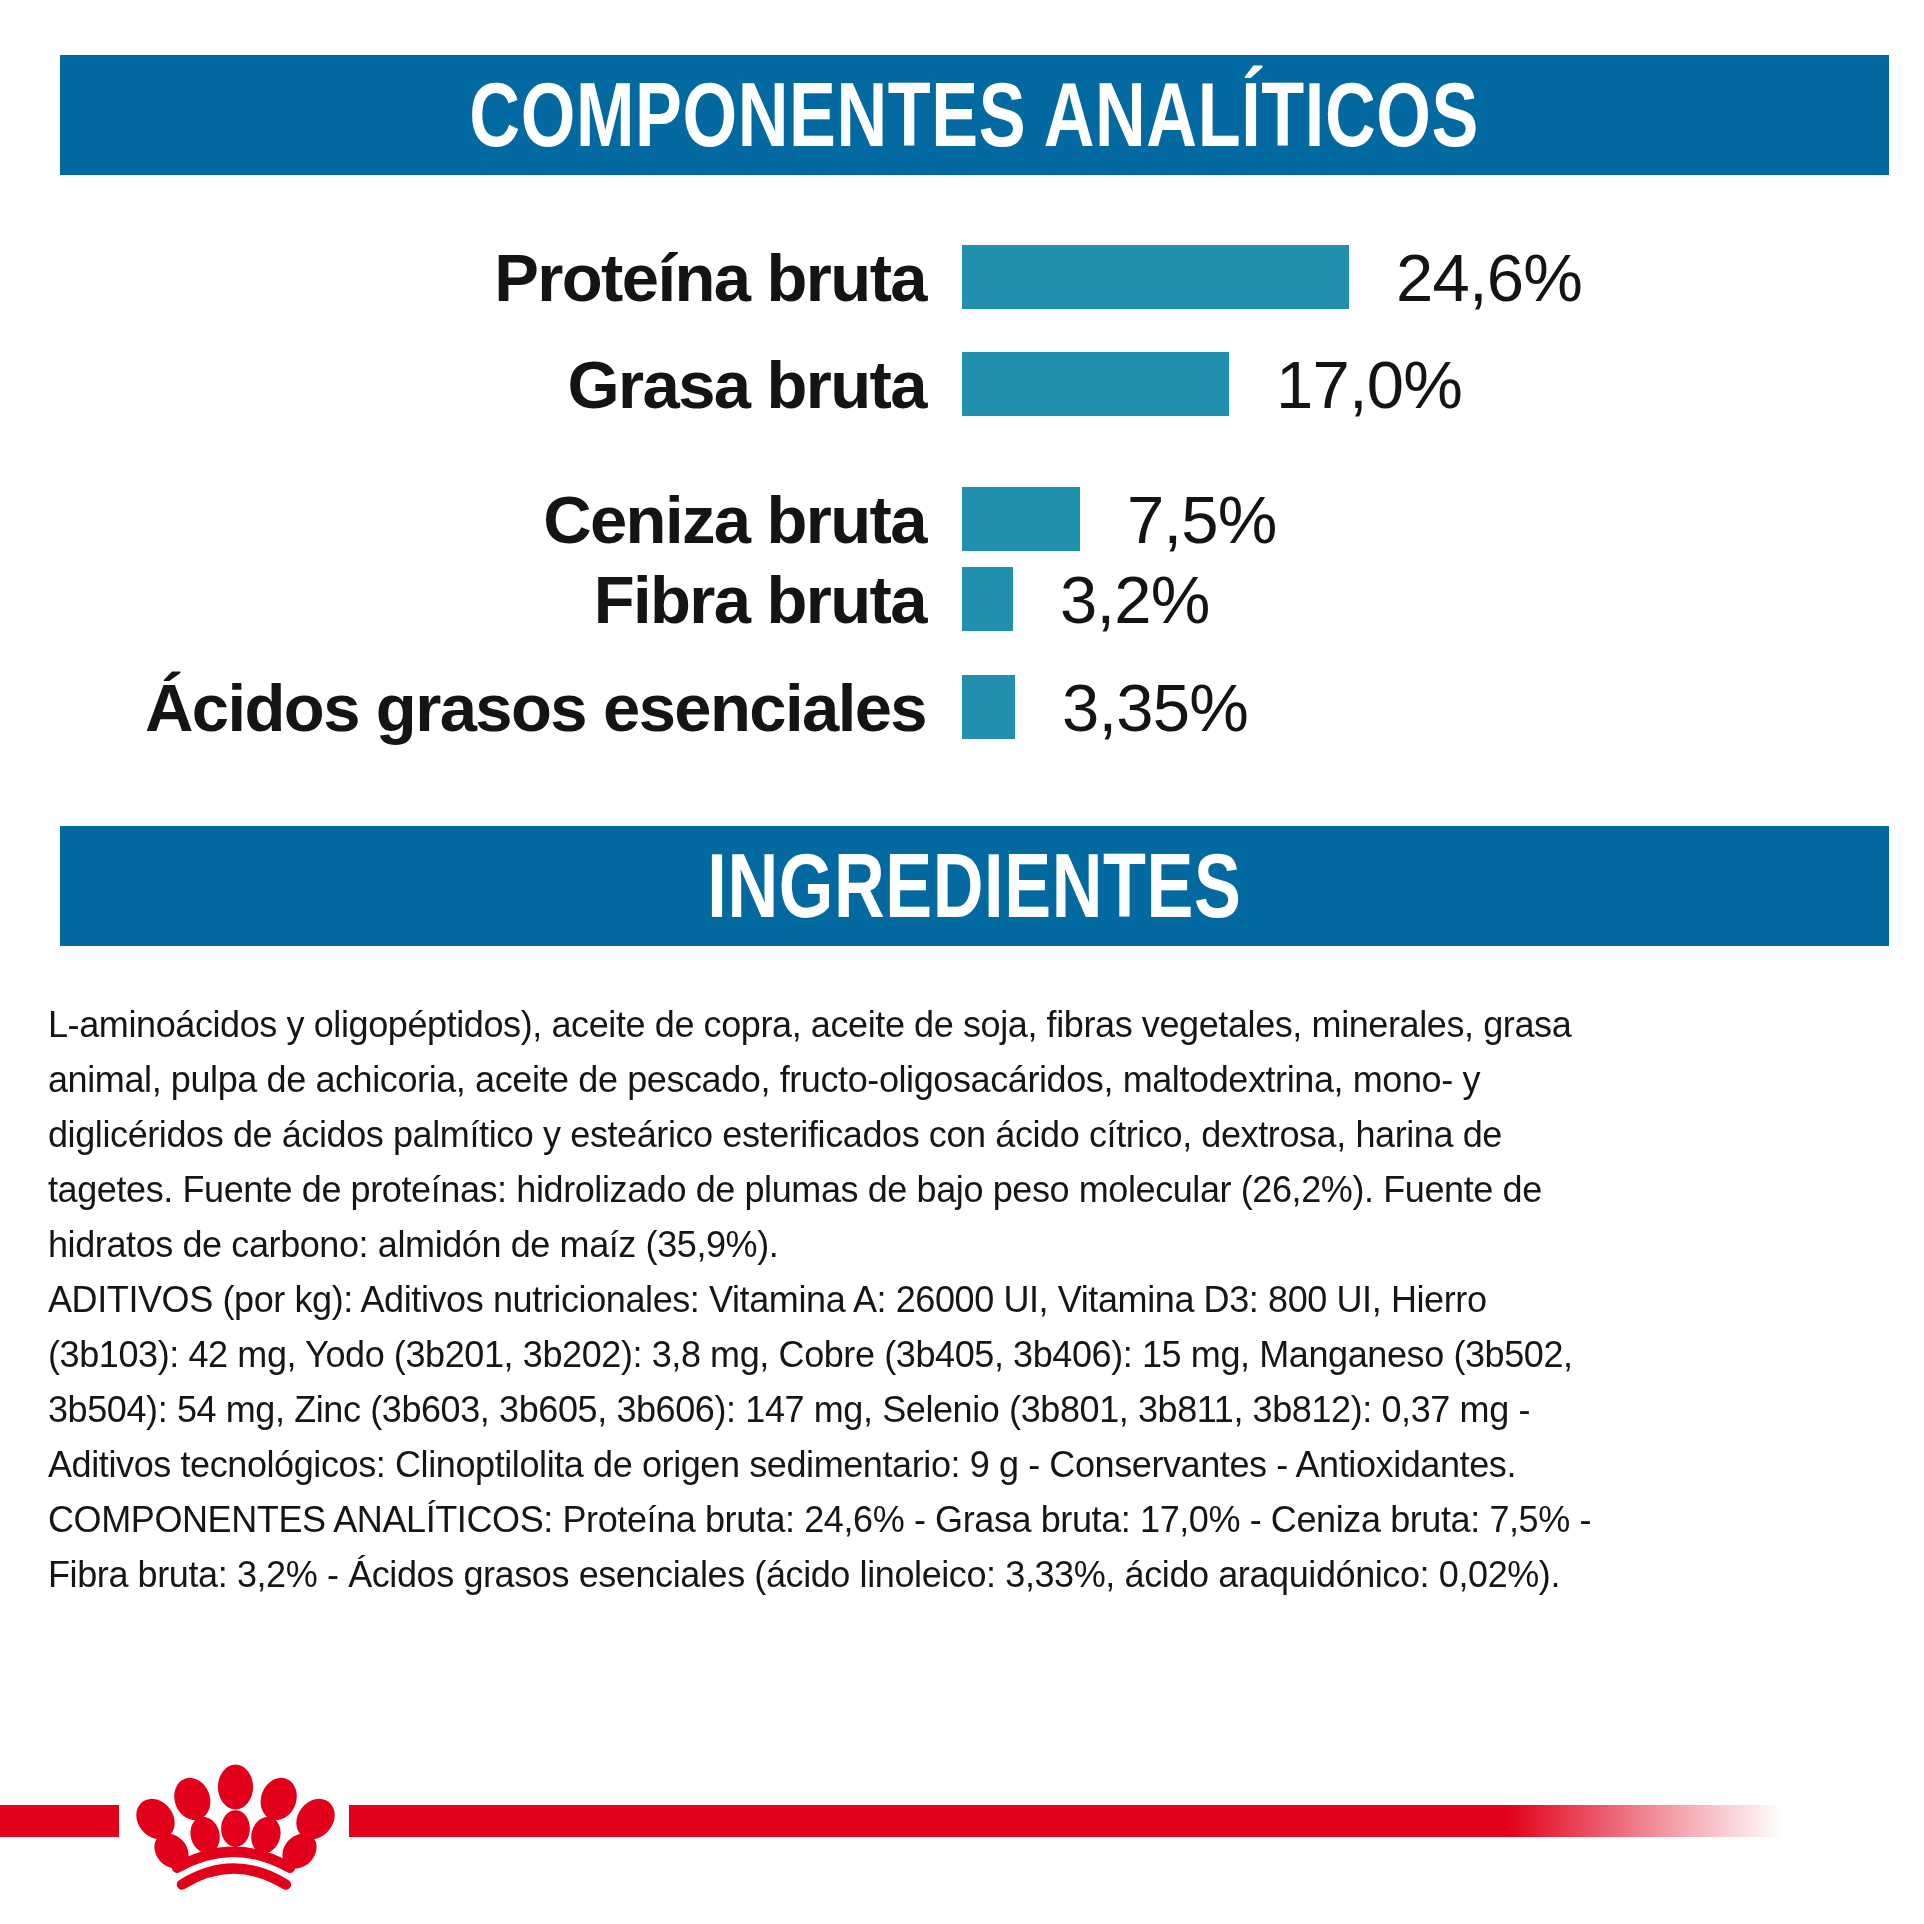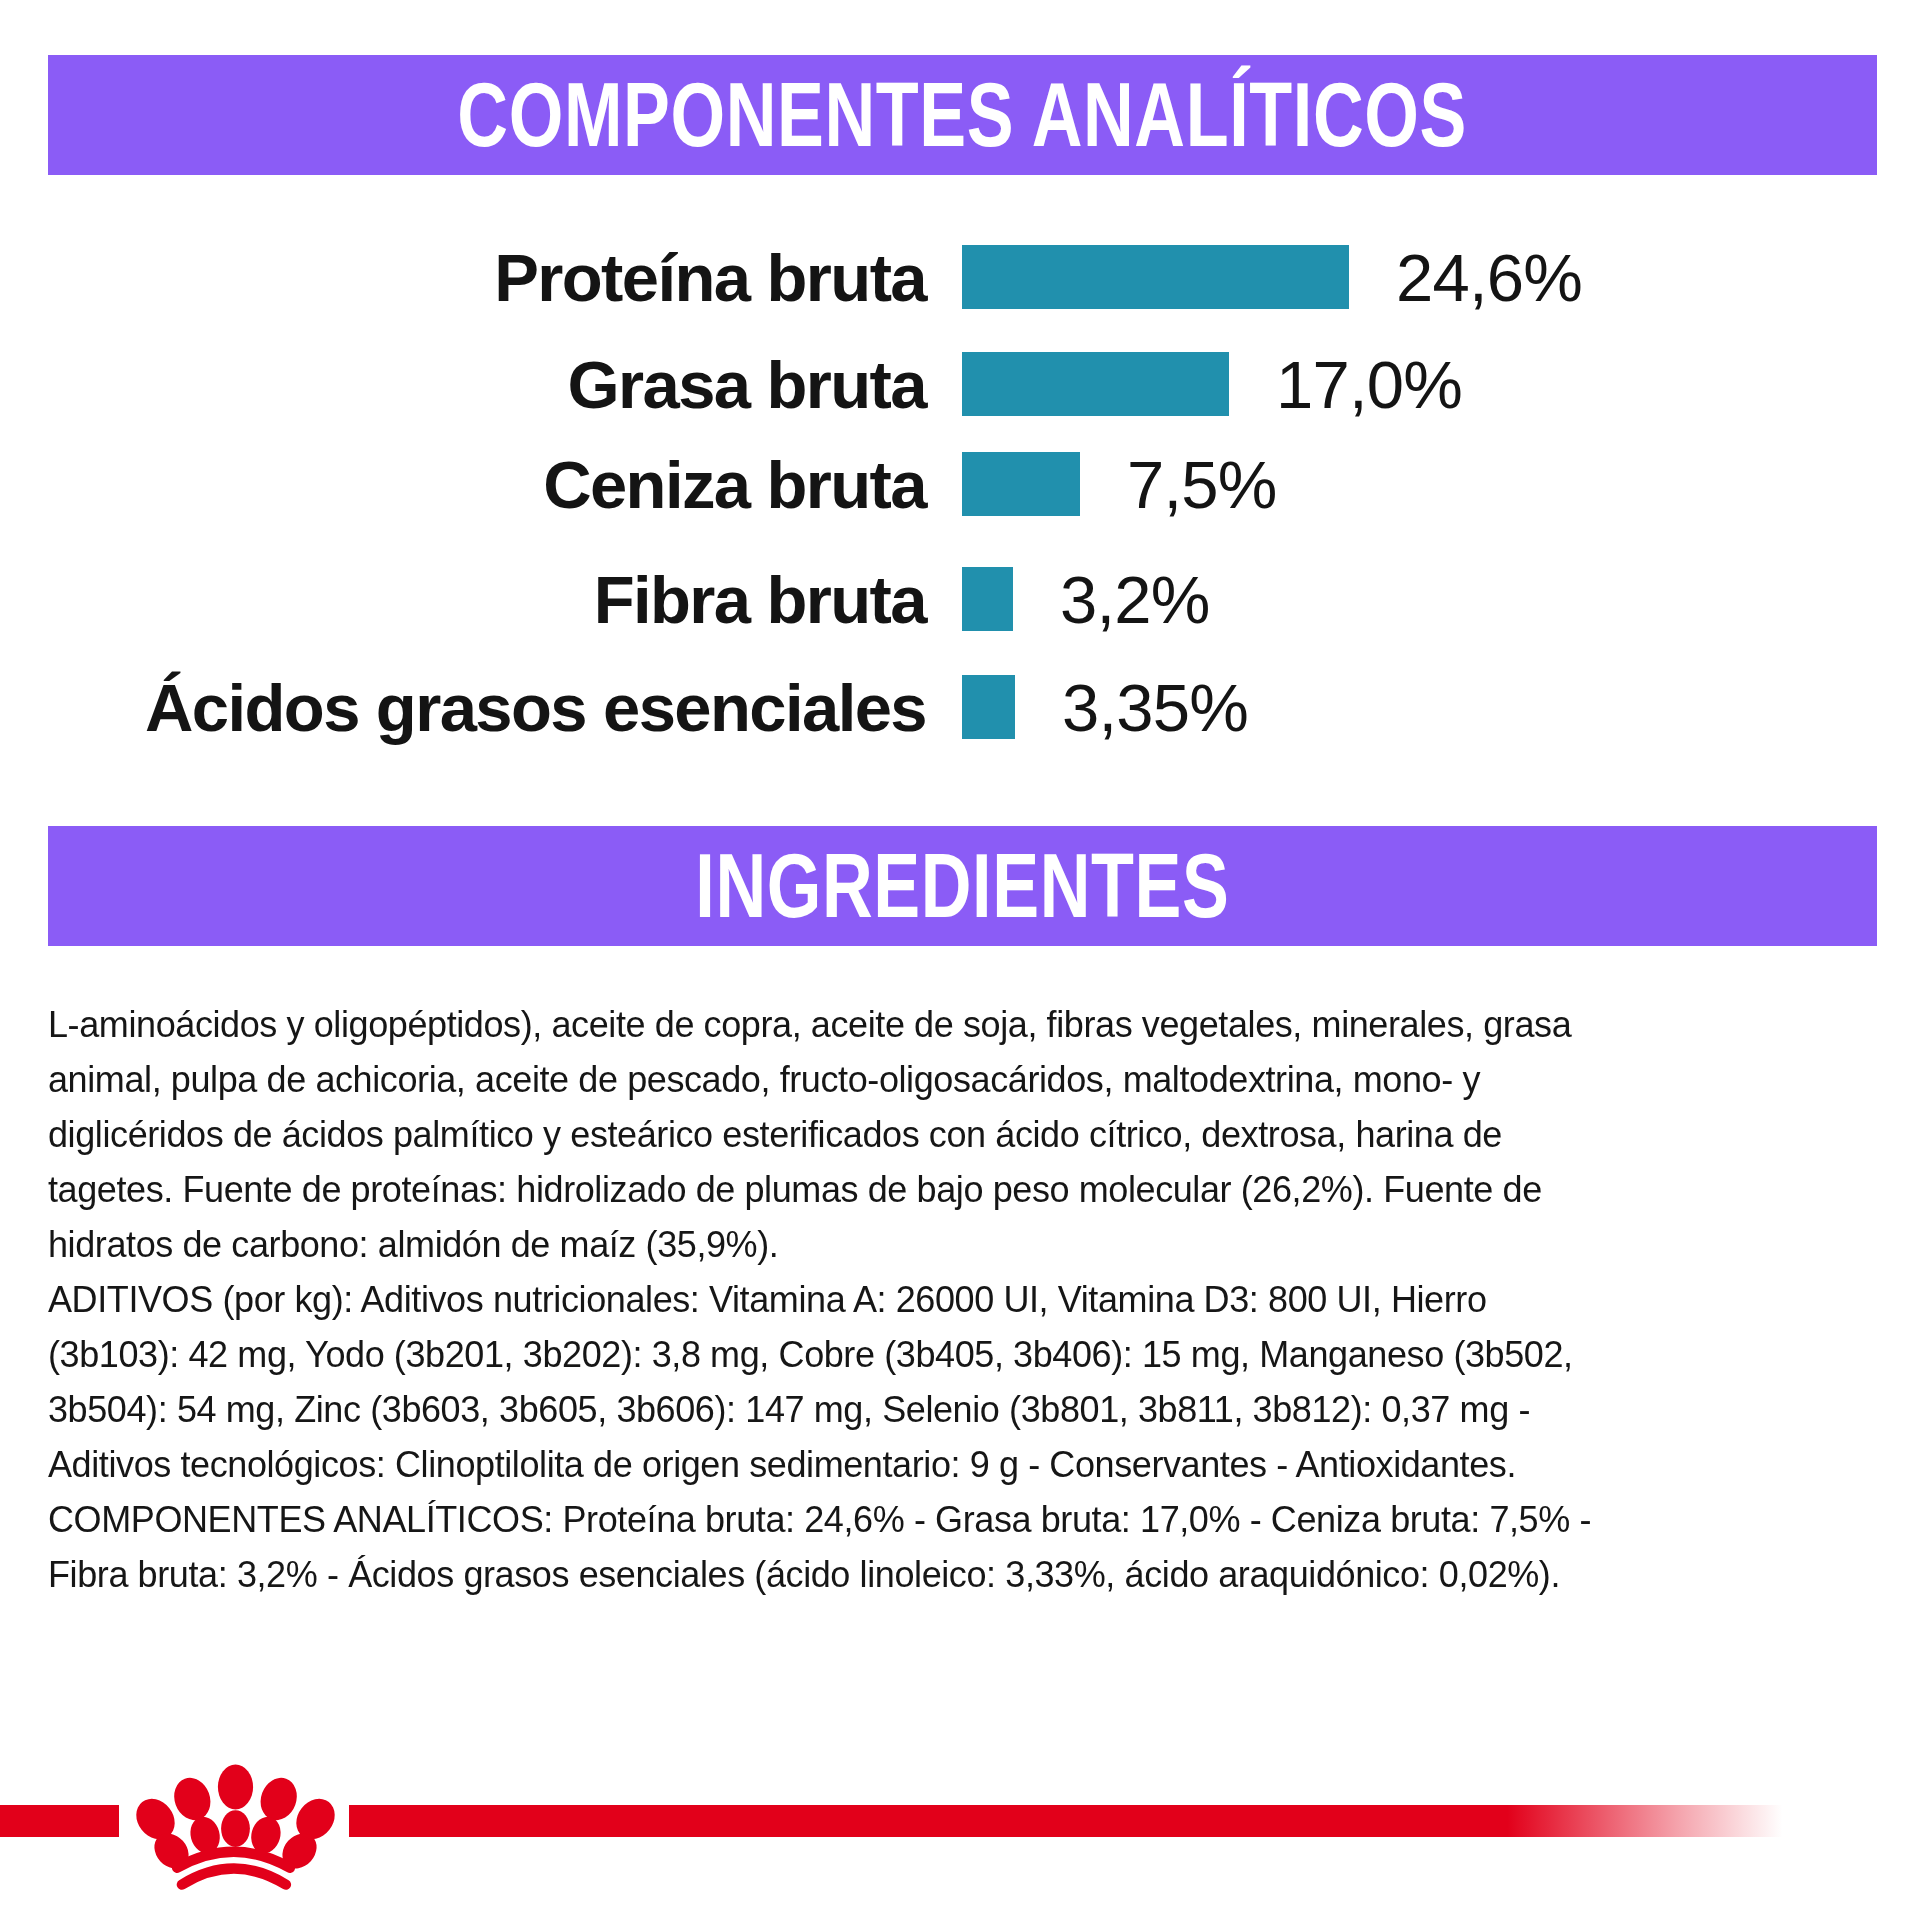--- a/index.html
+++ b/index.html
@@ -6,24 +6,24 @@
   html,body { width:1925px; height:1925px; }
   body {
     position:relative;
     background:#ffffff;
     font-family:"Liberation Sans", sans-serif;
     overflow:hidden;
     color:#161616;
   }
   .band {
     position:absolute;
-    left:48px;
+    left:60px;
     width:1829px;
     height:120px;
-    background:#8b5cf6;
+    background:#0369a1;
     display:flex;
     align-items:center;
     justify-content:center;
   }
   .band-text {
     font-size:90px;
     font-weight:bold;
     color:#ffffff;
     white-space:nowrap;
     transform:scaleX(0.78);
@@ -107,21 +107,21 @@
 <div class="chart-row" style="top:245px">
   <div class="chart-label">Proteína bruta</div>
   <div class="chart-bar" style="width: 387px;"></div>
   <div class="chart-value">24,6%</div>
 </div>
 <div class="chart-row" style="top:352px">
   <div class="chart-label">Grasa bruta</div>
   <div class="chart-bar" style="width: 267px;"></div>
   <div class="chart-value">17,0%</div>
 </div>
-<div class="chart-row" style="top:452px">
+<div class="chart-row" style="top:487px">
   <div class="chart-label">Ceniza bruta</div>
   <div class="chart-bar" style="width: 118px;"></div>
   <div class="chart-value">7,5%</div>
 </div>
 <div class="chart-row" style="top:567px">
   <div class="chart-label">Fibra bruta</div>
   <div class="chart-bar" style="width: 51px;"></div>
   <div class="chart-value">3,2%</div>
 </div>
 <div class="chart-row" style="top:675px">

